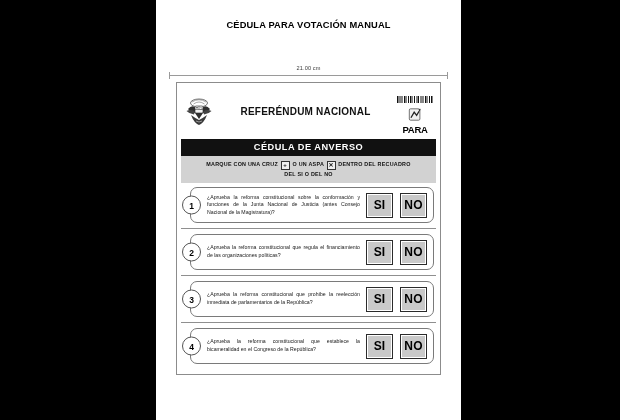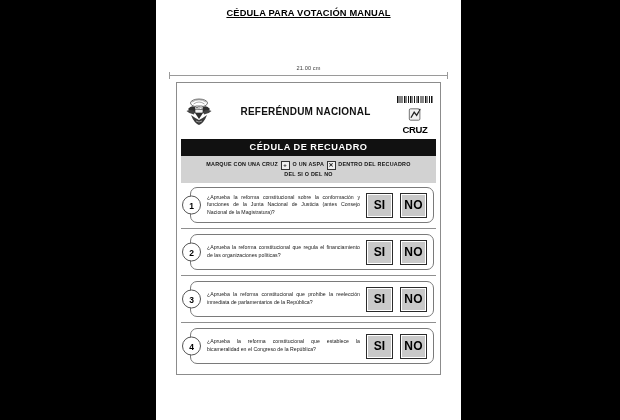--- a/index.html
+++ b/index.html
@@ -26,28 +26,27 @@
     left: 156px;
     top: 0;
     width: 305px;
     height: 420px;
     background: #ffffff;
     overflow: hidden;
   }
 
   
   .doc-head {
-    margin-top: 8px;
+    margin-top: 20px;
     text-align: center;
     color: #000;
     font-weight: bold;
     font-size: 9.3px;
     letter-spacing: .15px;
     line-height: 11.5px;
-    text-decoration: underline;
   }
   .doc-head .l2 { display: block; }
   .doc-sub {
     margin-top: 11px;
     text-align: center;
     color: #000;
     font-weight: bold;
     font-size: 9.3px;
     letter-spacing: .15px;
   }
@@ -301,25 +300,25 @@
               <rect x="61" y="0" width="1" height="14"></rect>
                 <rect x="64" y="0" width="2" height="14"></rect>
               <rect x="68" y="0" width="3" height="14"></rect>
             </g>
           </svg>
           <svg class="onpe-mark" viewBox="0 0 40 16">
             <rect x="13" y="1" width="13" height="14" rx="1.5" fill="#f0f0f0" stroke="#555" stroke-width="1"></rect>
             <path d="M15 12 L19 5 L22 9 L25 4" fill="none" stroke="#222" stroke-width="1.6"></path>
             <path d="M24 2 l3 -1 -1 3 z" fill="#222"></path>
           </svg>
-          <div class="onpe-word">CRUZ</div>
+          <div class="onpe-word">PARA</div>
         </div>
       </div>
 
-      <div class="banner">CÉDULA DE RECUADRO</div>
+      <div class="banner">CÉDULA DE ANVERSO</div>
 
       <div class="instr">
         <span>MARQUE CON UNA CRUZ</span>
         <span class="mkbox">+</span>
         <span>O UN ASPA</span>
         <span class="mkbox">✕</span>
         <span>DENTRO DEL RECUADRO</span>
         <br>
         <span>DEL SI O DEL NO</span>
       </div>

